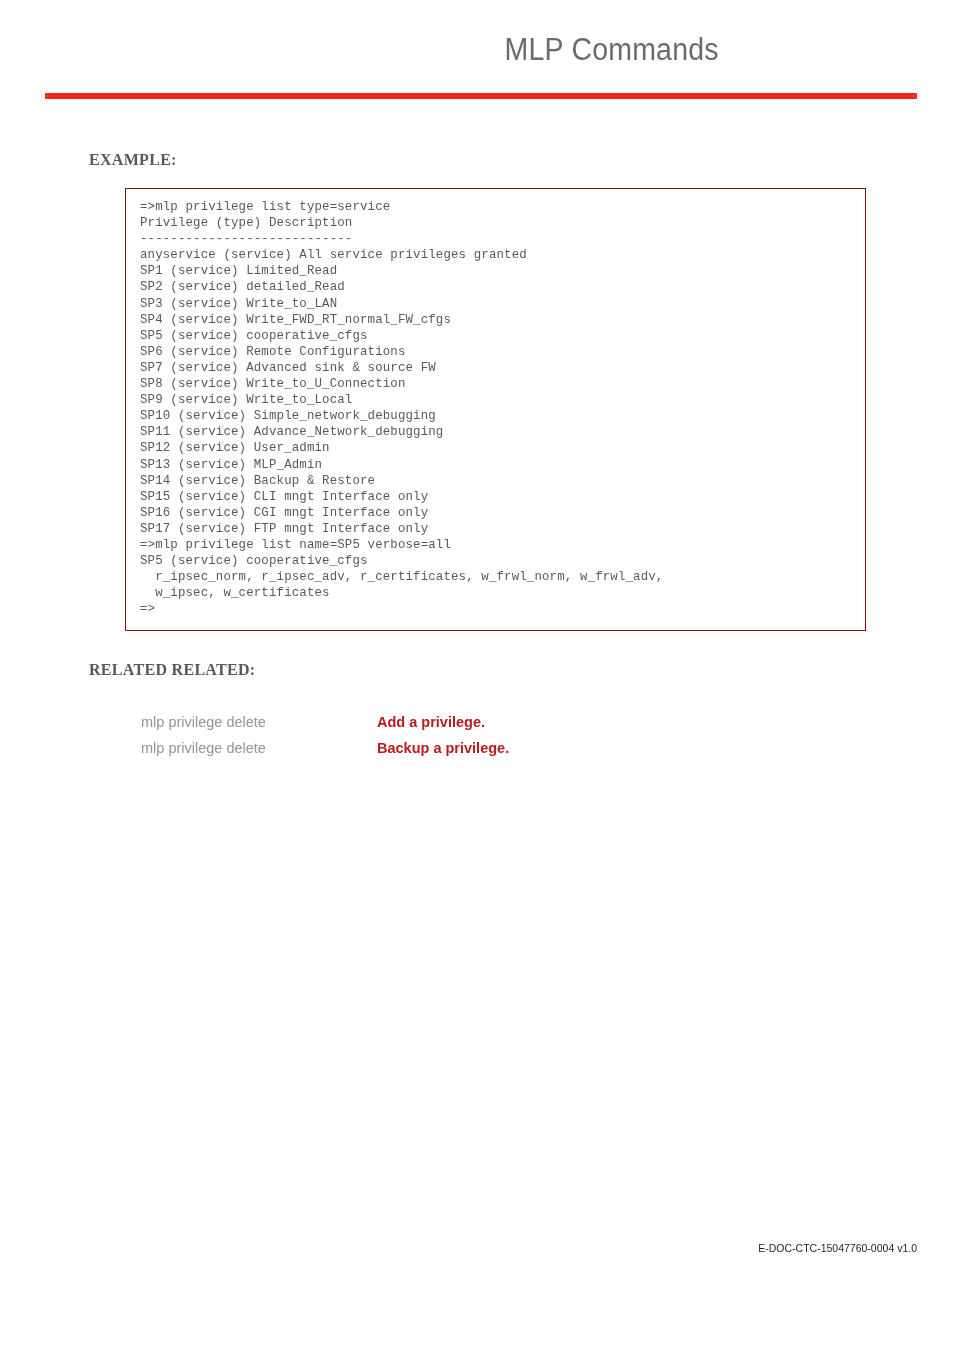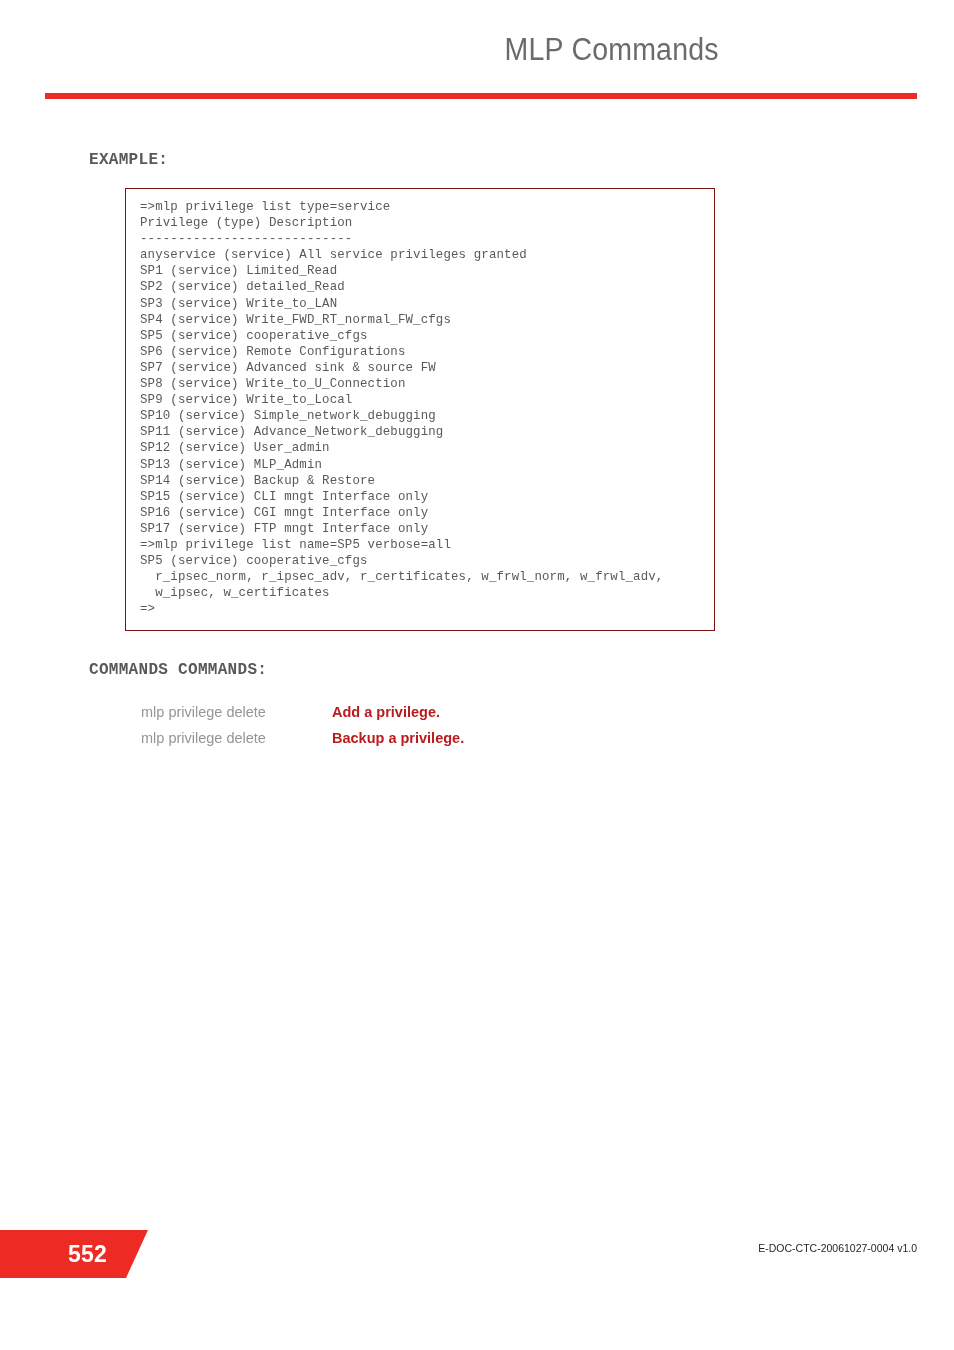--- a/index.html
+++ b/index.html
@@ -55,31 +55,31 @@
   }
 
   .section-heading {
     position: absolute;
     left: 89px;
     font-size: 16px;
     font-weight: bold;
     color: #58595b;
     letter-spacing: 0.3px;
     white-space: nowrap;
-    font-family: Liberation Mono, monospace;
+    font-family: Liberation Serif, serif;
   }
   .section-heading.example { top: 41px; }
   .section-heading.related { top: 551px; }
 
   
   .code-block {
     position: absolute;
     left: 125px;
     top: 78px;
-    width: 590px;
+    width: 741px;
     height: 443px;
     border: 1.5px solid #7c1210;
     box-sizing: border-box;
     background: #ffffff;
   }
   .code-block pre {
     margin: 0;
     padding: 10px 0 0 14px;
     font-family: "Liberation Mono", "DejaVu Sans Mono", monospace;
     font-size: 12.4px;
@@ -91,22 +91,23 @@
 
   
   .related-table {
     position: absolute;
     left: 141px;
     top: 594px;
     width: 700px;
   }
   .related-row {
     display: flex;
-    align-items: flex-start;
+    align-items: flex-end;
     height: 26px;
+    gap: 45px;
   }
   .rc-command {
     width: 191px;
     flex: 0 0 191px;
     font-size: 14.5px;
     color: #939598;
     white-space: nowrap;
   }
   .rc-desc {
     font-size: 14.5px;
@@ -185,33 +186,30 @@
 SP15 (service) CLI mngt Interface only
 SP16 (service) CGI mngt Interface only
 SP17 (service) FTP mngt Interface only
 =&gt;mlp privilege list name=SP5 verbose=all
 SP5 (service) cooperative_cfgs
   r_ipsec_norm, r_ipsec_adv, r_certificates, w_frwl_norm, w_frwl_adv,
   w_ipsec, w_certificates
 =&gt;</pre>
   </div>
 
-  <div class="section-heading related">COMMANDS COMMANDS:</div>
+  <div class="section-heading related">RELATED RELATED:</div>
 
   <div class="related-table">
     <div class="related-row">
       <div class="rc-command">mlp privilege delete</div>
       <div class="rc-desc">Add a privilege.</div>
     </div>
     <div class="related-row">
       <div class="rc-command">mlp privilege delete</div>
       <div class="rc-desc">Backup a privilege.</div>
     </div>
   </div>
 
 </div>
 
 <div class="page-footer">
-  <div class="page-number-tab">
-    <span>552</span>
-  </div>
-  <div class="footer-docid">E-DOC-CTC-20061027-0004 v1.0</div>
+  <div class="footer-docid">E-DOC-CTC-15047760-0004 v1.0</div>
 </div>
 
 </body></html>

